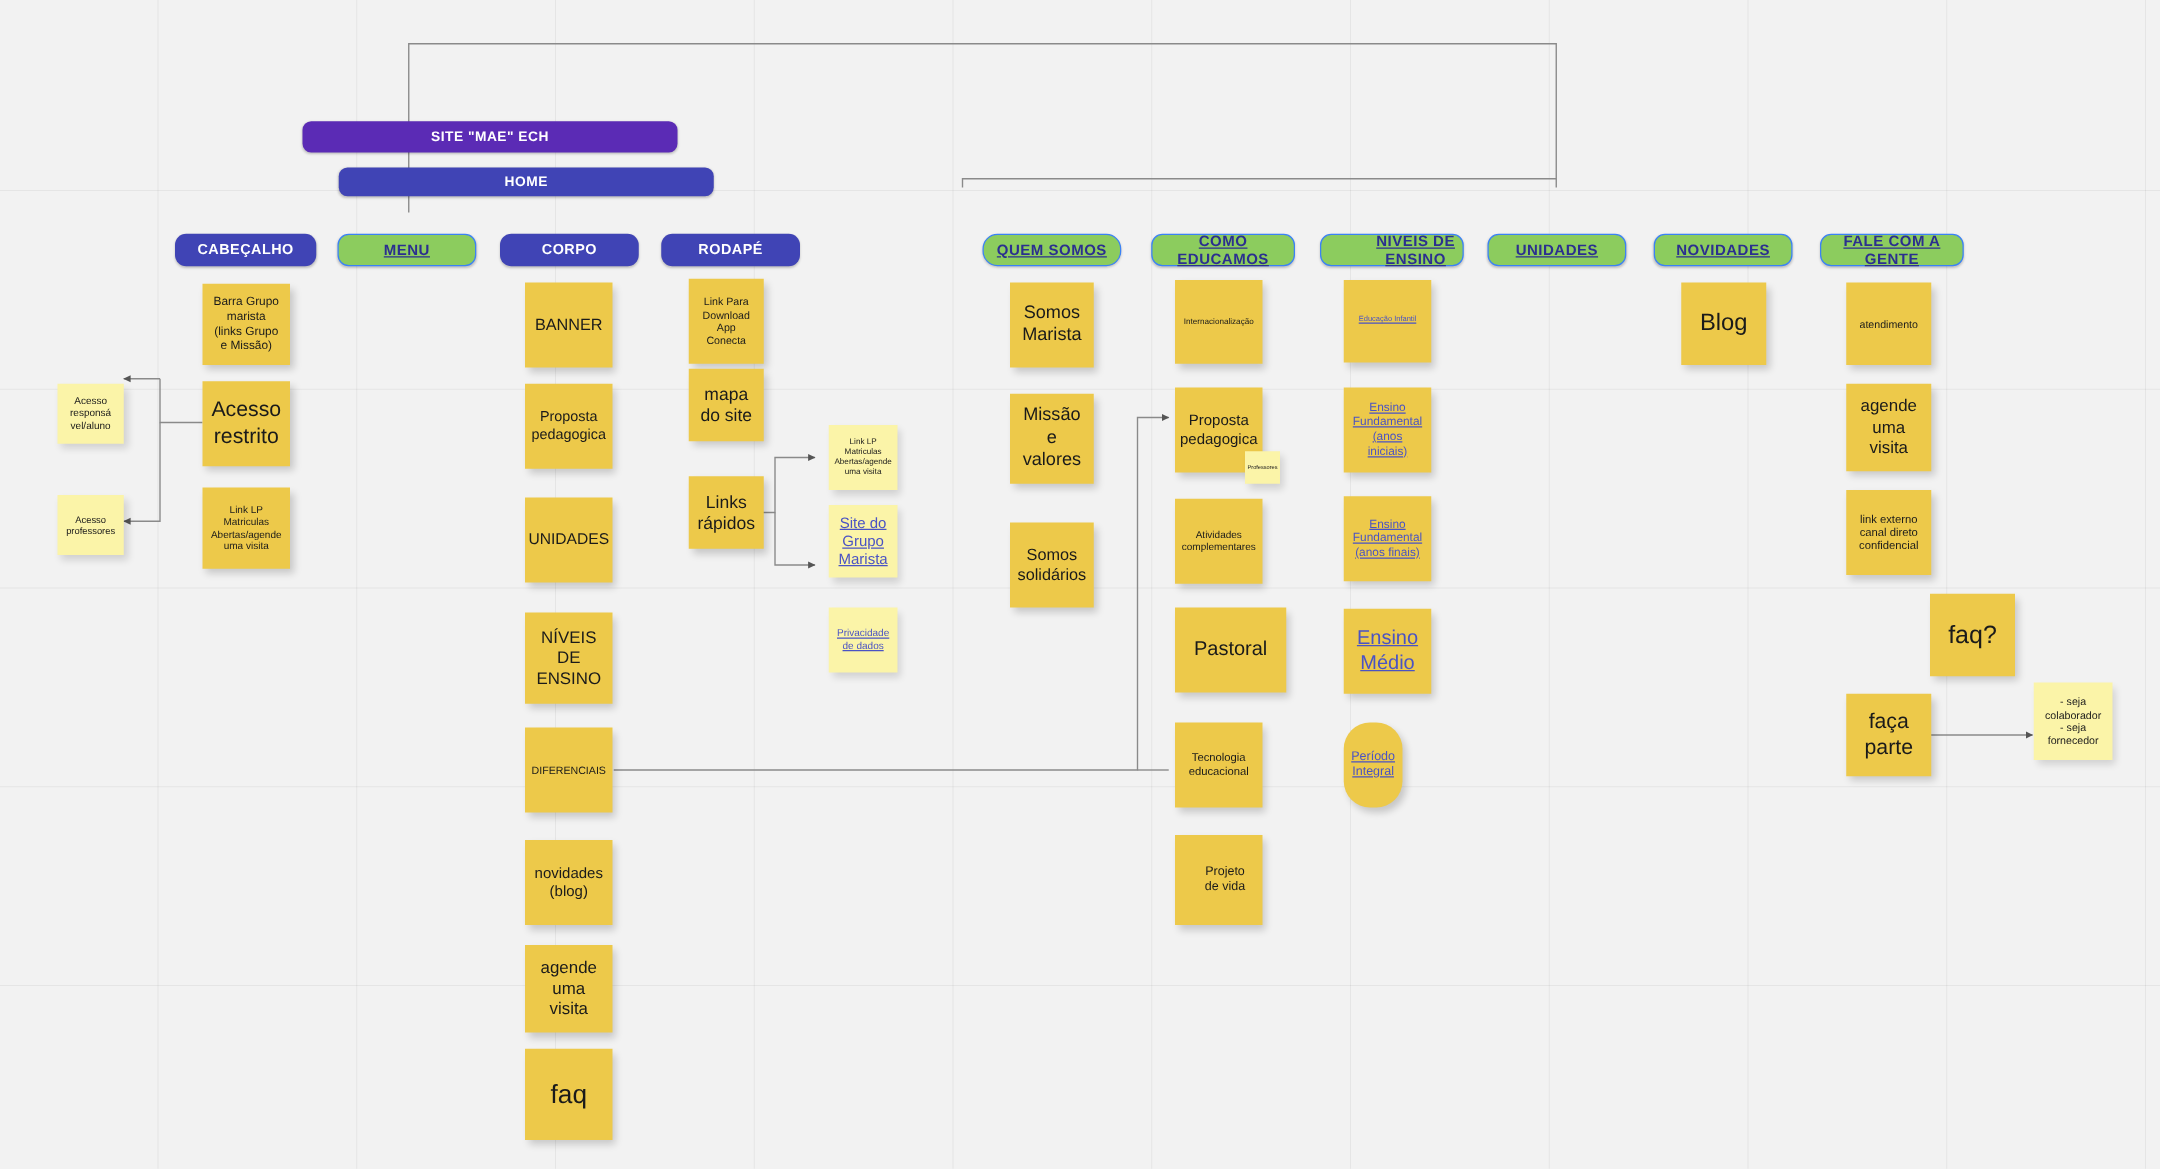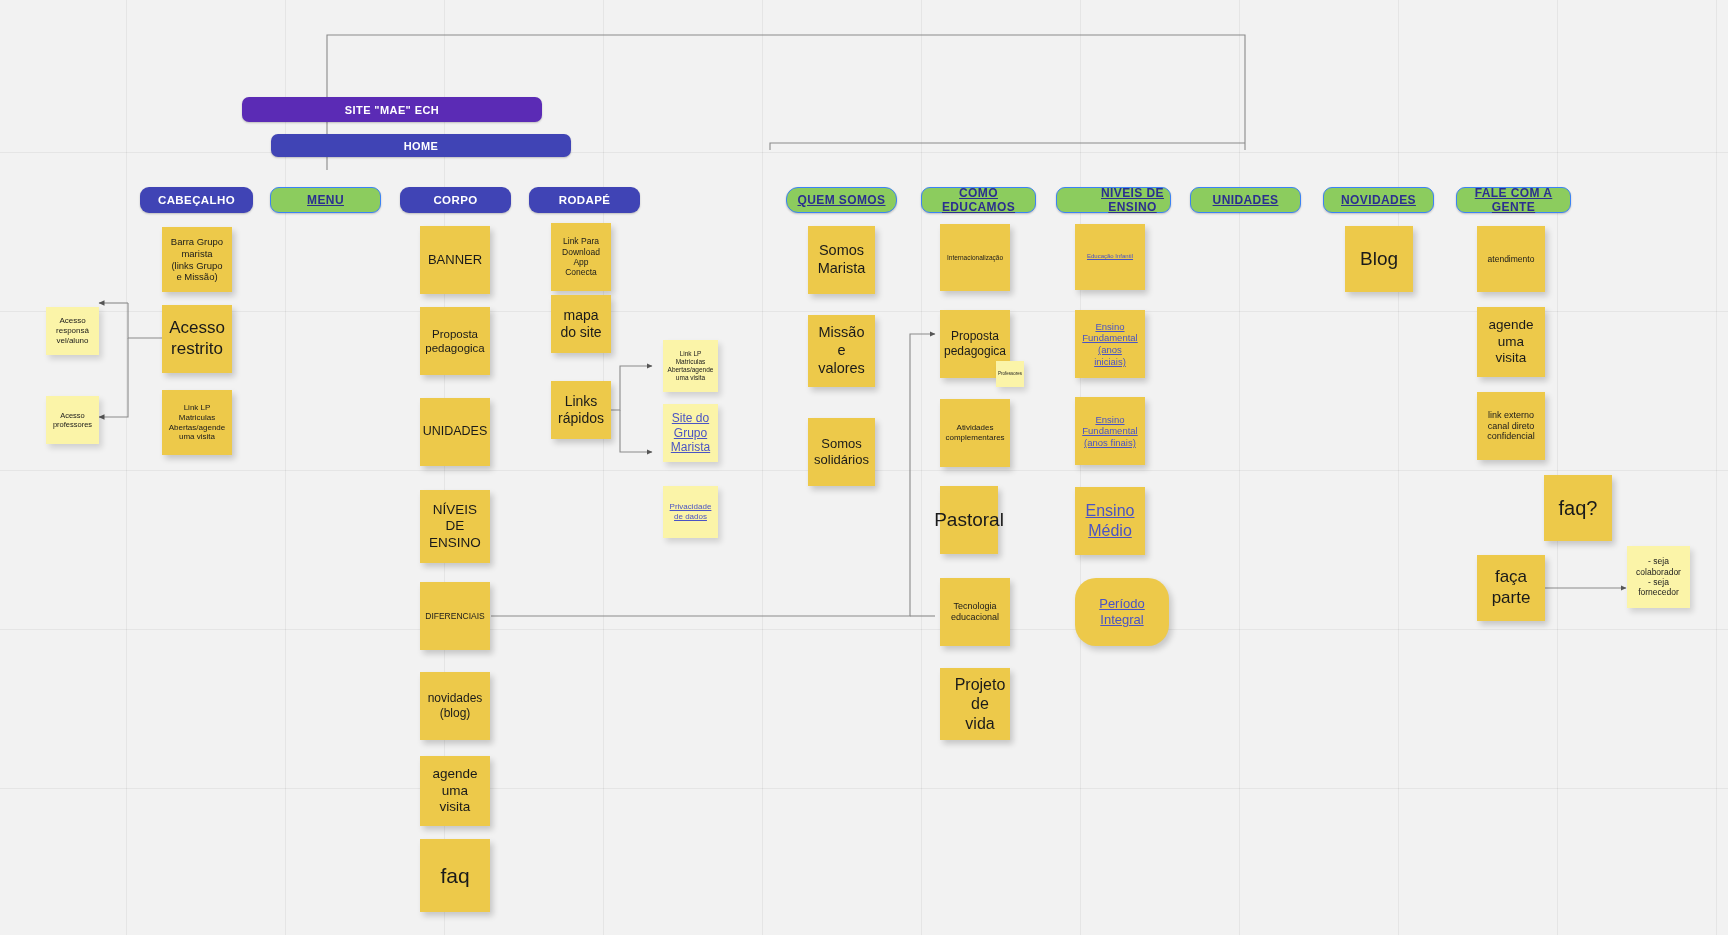--- a/index.html
+++ b/index.html
@@ -234,28 +234,28 @@
     <span class="txt">Proposta
 pedagogica</span>
   </div>
   <div class="note pale" style="left:996px;top:361px;width:28px;height:26px;font-size:4.5px;">
     <span class="txt">Professores</span>
   </div>
   <div class="note" style="left:940px;top:399px;width:70px;height:68px;font-size:8px;">
     <span class="txt">Atividades
 complementares</span>
   </div>
-  <div class="note" style="left:940px;top:486px;width:58px;height:68px;font-size:19px;">
+  <div class="note" style="left:940px;top:486px;width:89px;height:68px;font-size:16px;">
     <span class="txt">Pastoral</span>
   </div>
   <div class="note" style="left:940px;top:578px;width:70px;height:68px;font-size:9px;">
     <span class="txt">Tecnologia
 educacional</span>
   </div>
-  <div class="note" style="left:940px;top:668px;width:70px;height:72px;font-size:16px;padding-left:16px;">
+  <div class="note" style="left:940px;top:668px;width:70px;height:72px;font-size:10px;padding-left:16px;">
     <span class="txt">Projeto
 de vida</span>
   </div>
 
   <div class="note link" style="left:1075px;top:224px;width:70px;height:66px;font-size:6px;">
     <span class="txt">Educação Infantil</span>
   </div>
   <div class="note link" style="left:1075px;top:310px;width:70px;height:68px;font-size:9.5px;">
     <span class="txt">Ensino
 Fundamental
@@ -263,21 +263,21 @@
   </div>
   <div class="note link" style="left:1075px;top:397px;width:70px;height:68px;font-size:9.5px;">
     <span class="txt">Ensino
 Fundamental
 (anos finais)</span>
   </div>
   <div class="note link" style="left:1075px;top:487px;width:70px;height:68px;font-size:16px;">
     <span class="txt">Ensino
 Médio</span>
   </div>
-  <div class="note link" style="left:1075px;top:578px;width:94px;height:68px;font-size:13px;border-radius:21px;">
+  <div class="note link" style="left:1075px;top:578px;width:47px;height:68px;font-size:10px;border-radius:21px;">
     <span class="txt">Período
 Integral</span>
   </div>
 
   <div class="note" style="left:1345px;top:226px;width:68px;height:66px;font-size:19px;">
     <span class="txt">Blog</span>
   </div>
 
   <div class="note" style="left:1477px;top:226px;width:68px;height:66px;font-size:8.5px;">
     <span class="txt">atendimento</span>

